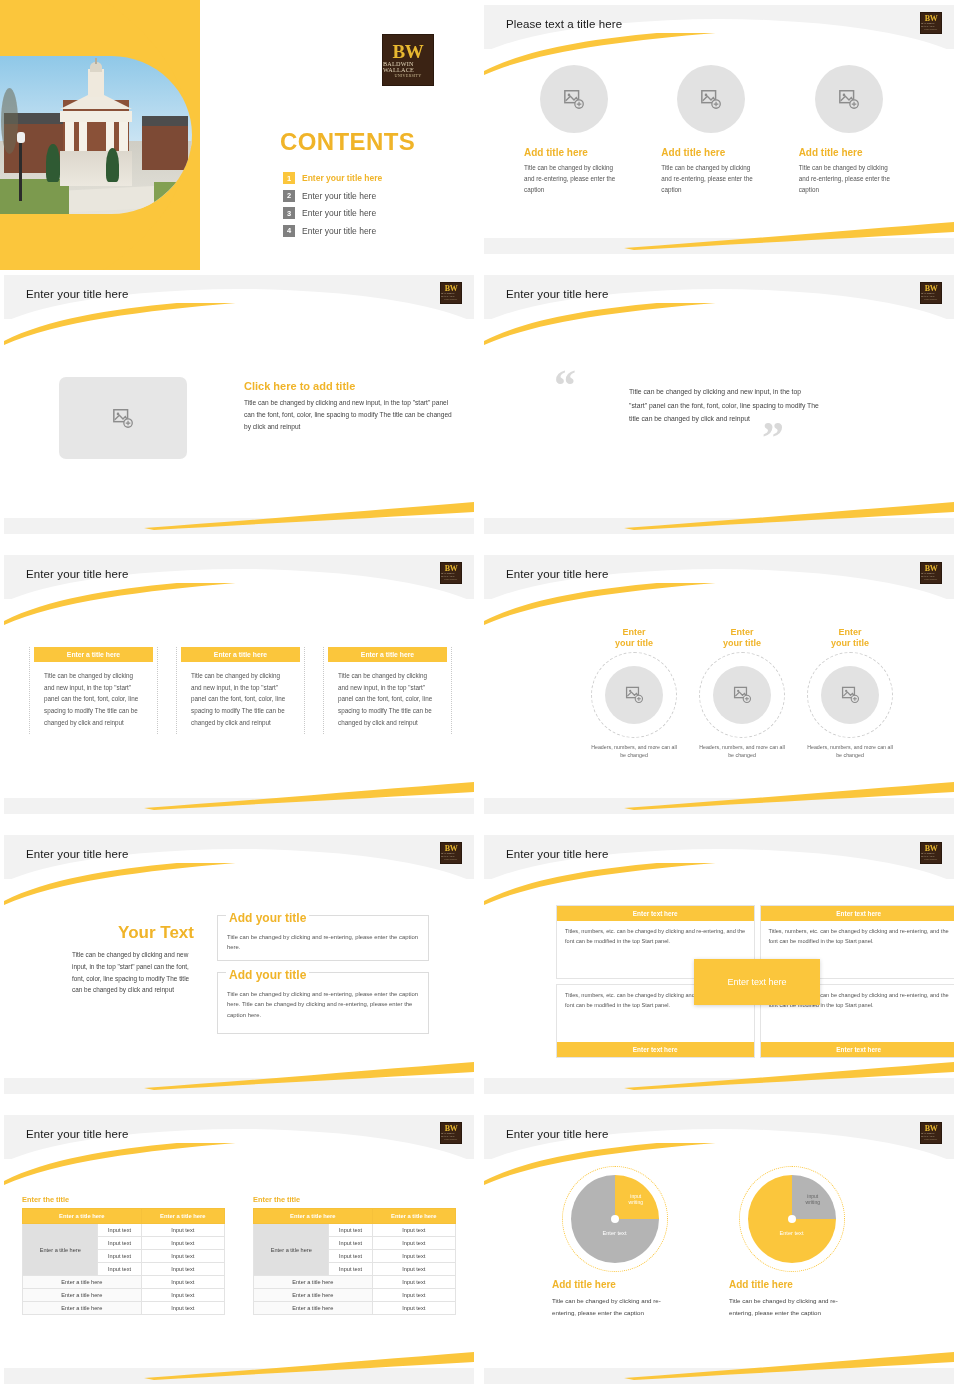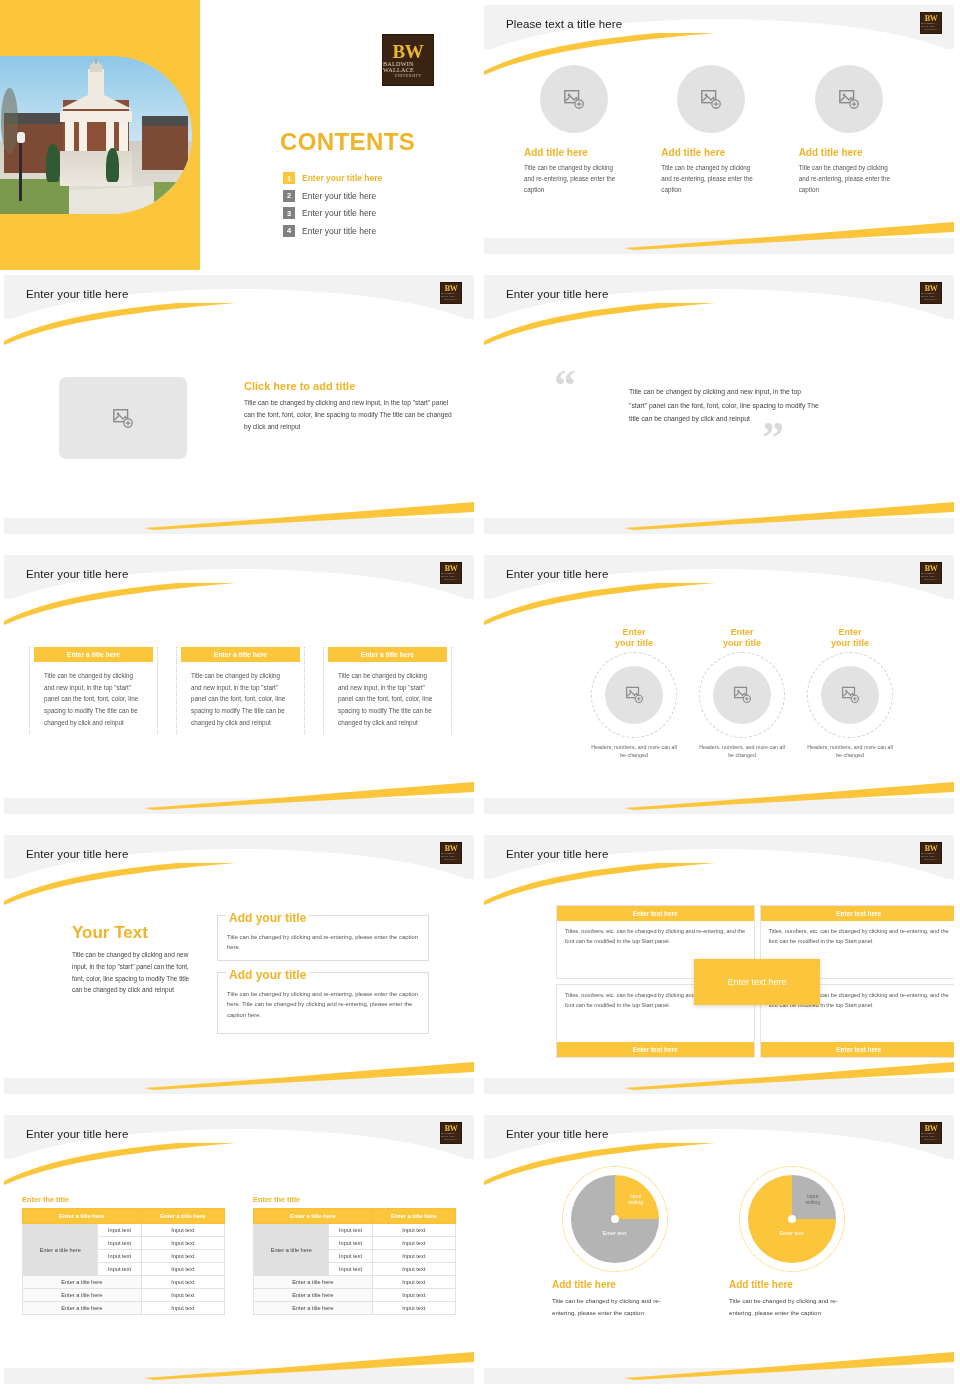--- a/index.html
+++ b/index.html
@@ -186,21 +186,21 @@
   .s6-col { width: 108px; position: relative; display: flex; flex-direction: column; align-items: center; }
   .s6-h { font-size: 9px; font-weight: bold; color: #F0B429; text-align: center; line-height: 1.25; position: relative; z-index: 3;}
   .s6-ring { margin-top: 2px; width: 86px; height: 86px; border-radius: 50%;
     border: 1px dashed #cfcfcf; display: flex; align-items: center; justify-content: center; }
   .s6-inner { width: 58px; height: 58px; border-radius: 50%; background: #e2e2e2;
     display: flex; align-items: center; justify-content: center; }
   .s6-cap { margin-top: 5px; font-size: 5.3px; color: #666; text-align: center; line-height: 1.6; width: 92px; }
 
   
   .s7-left { position: absolute; left: 68px; top: 88px; width: 122px; }
-  .s7-h { font-size: 17px; font-weight: bold; color: #F0B429; }
+  .s7-h { font-size: 17px; font-weight: bold; color: #F0B429; text-align: right; }
   .s7-p { margin-top: 6px; font-size: 6.4px; color: #444; line-height: 1.84; }
   .s7-right { position: absolute; left: 213px; top: 80px; width: 212px; }
   .s7-box { border: 1px solid #dcdcdc; padding: 10px 9px 9px 9px; position: relative; margin-bottom: 11px; }
   .s7-box:first-child { height: 46px; }
   .s7-box:last-child { height: 62px; margin-bottom: 0; }
   .s7-bh { position: absolute; left: 8px; top: -5px; background: #ffffff; padding: 0 3px;
     font-size: 12px; font-weight: bold; color: #F0B429; }
   .s7-bp { margin-top: 6px; font-size: 5.9px; color: #555; line-height: 1.75; }
 
   

